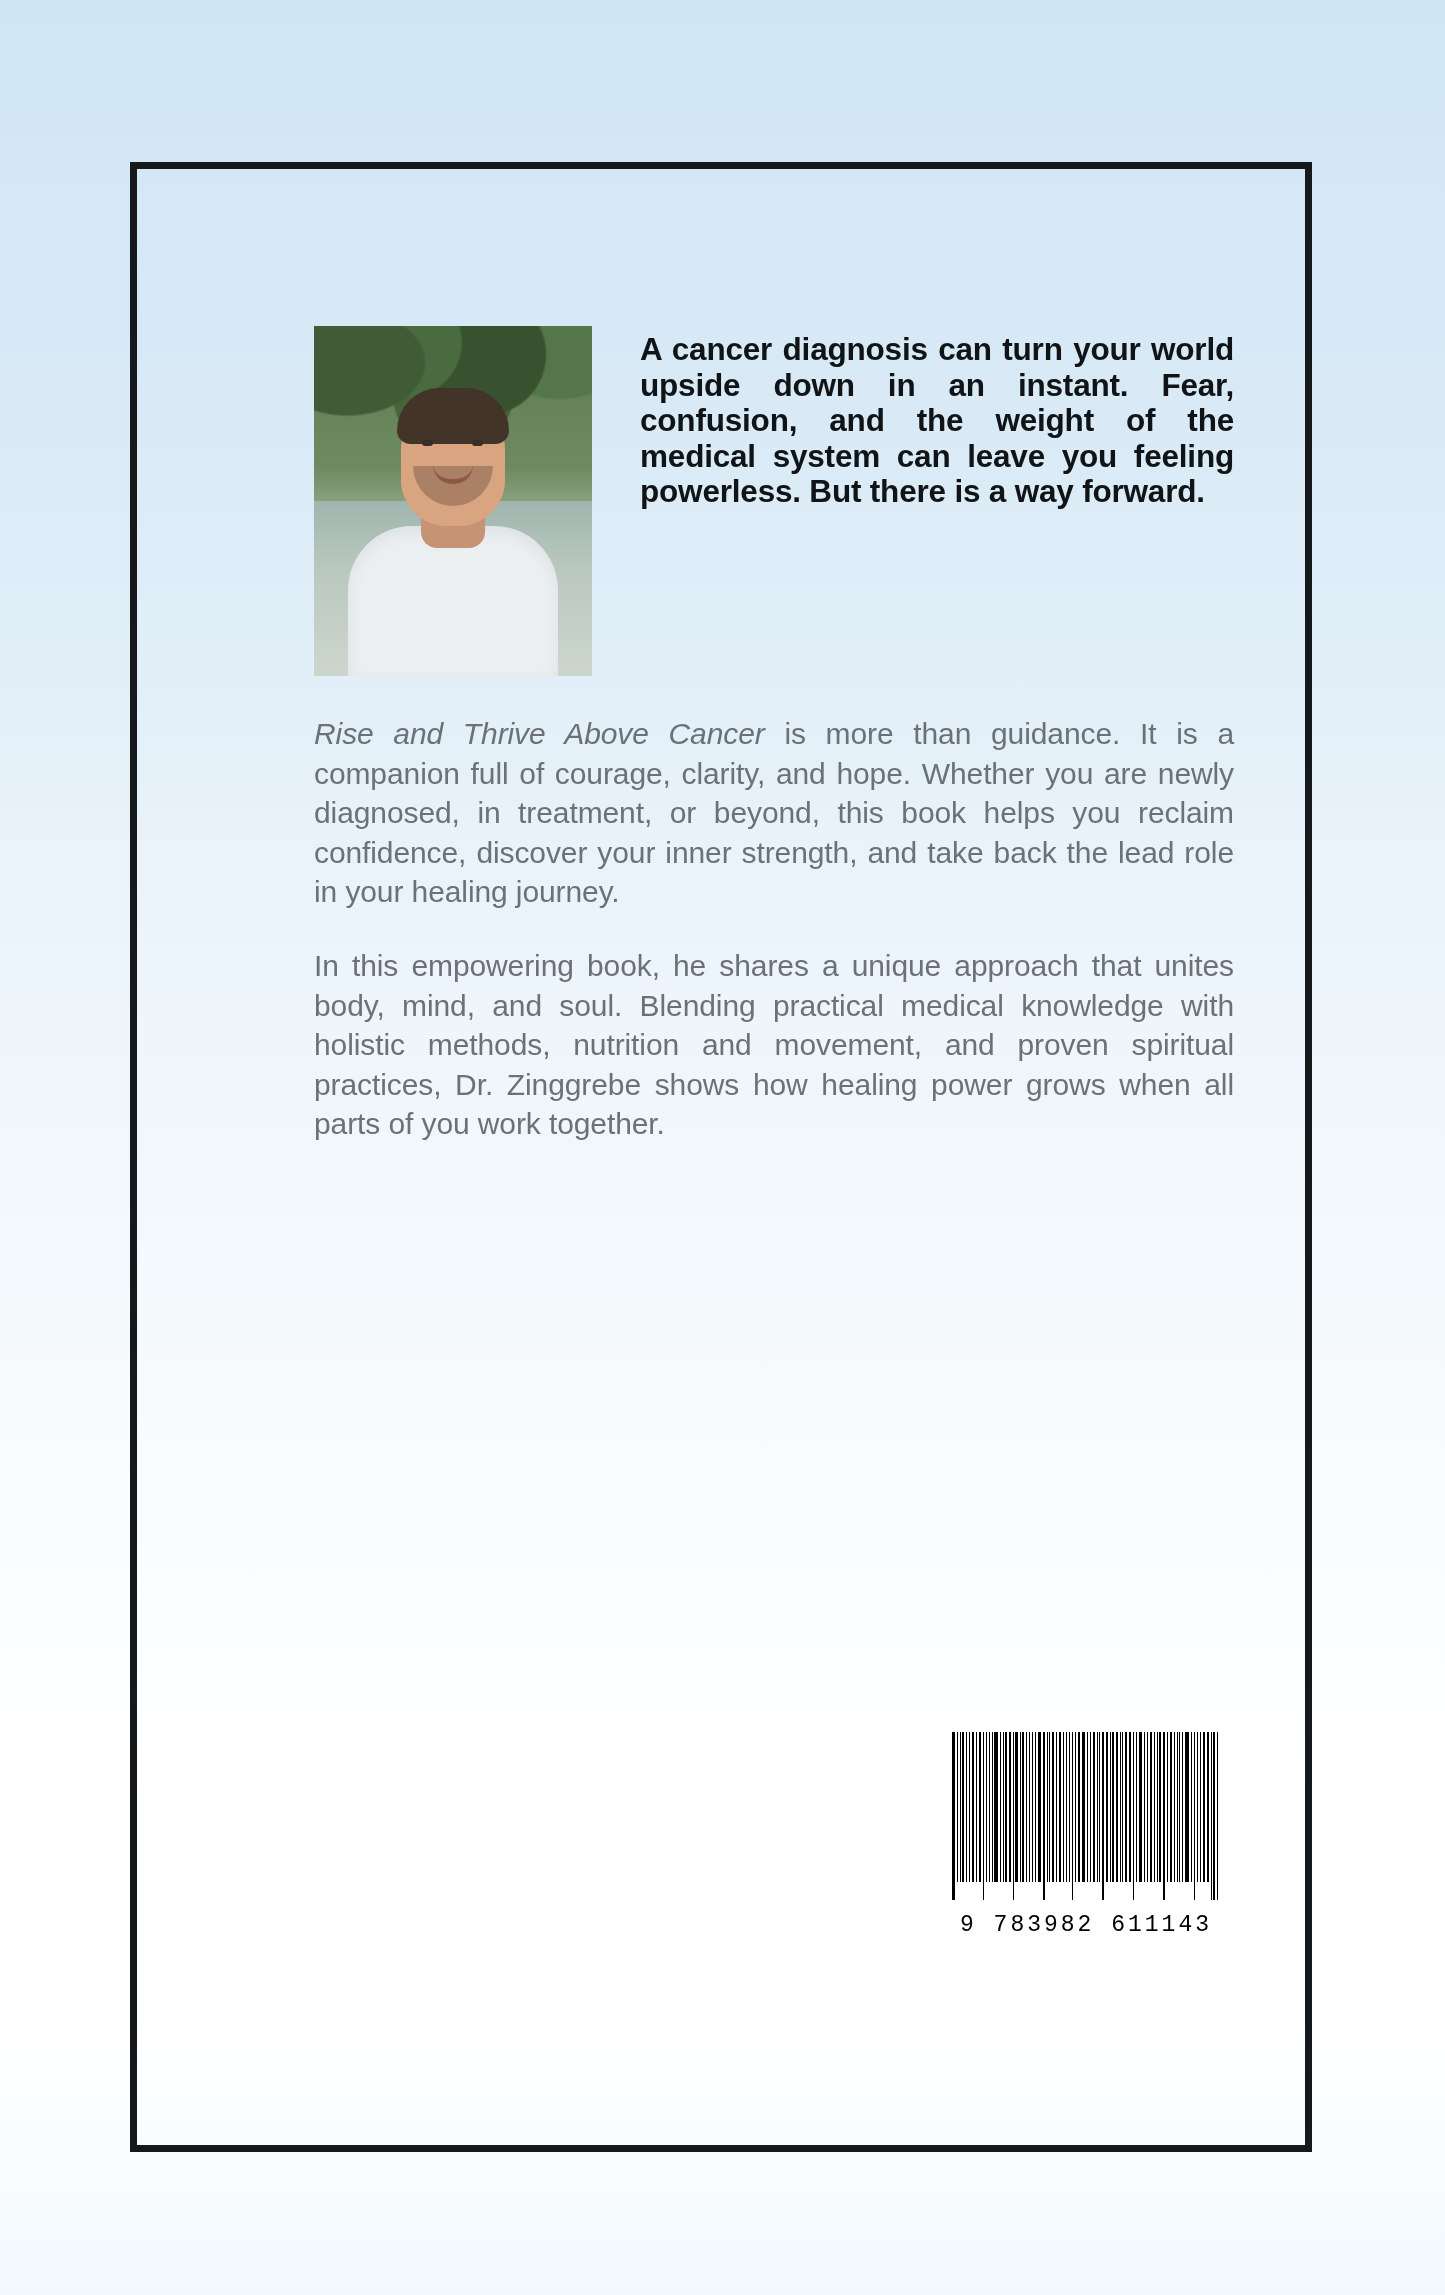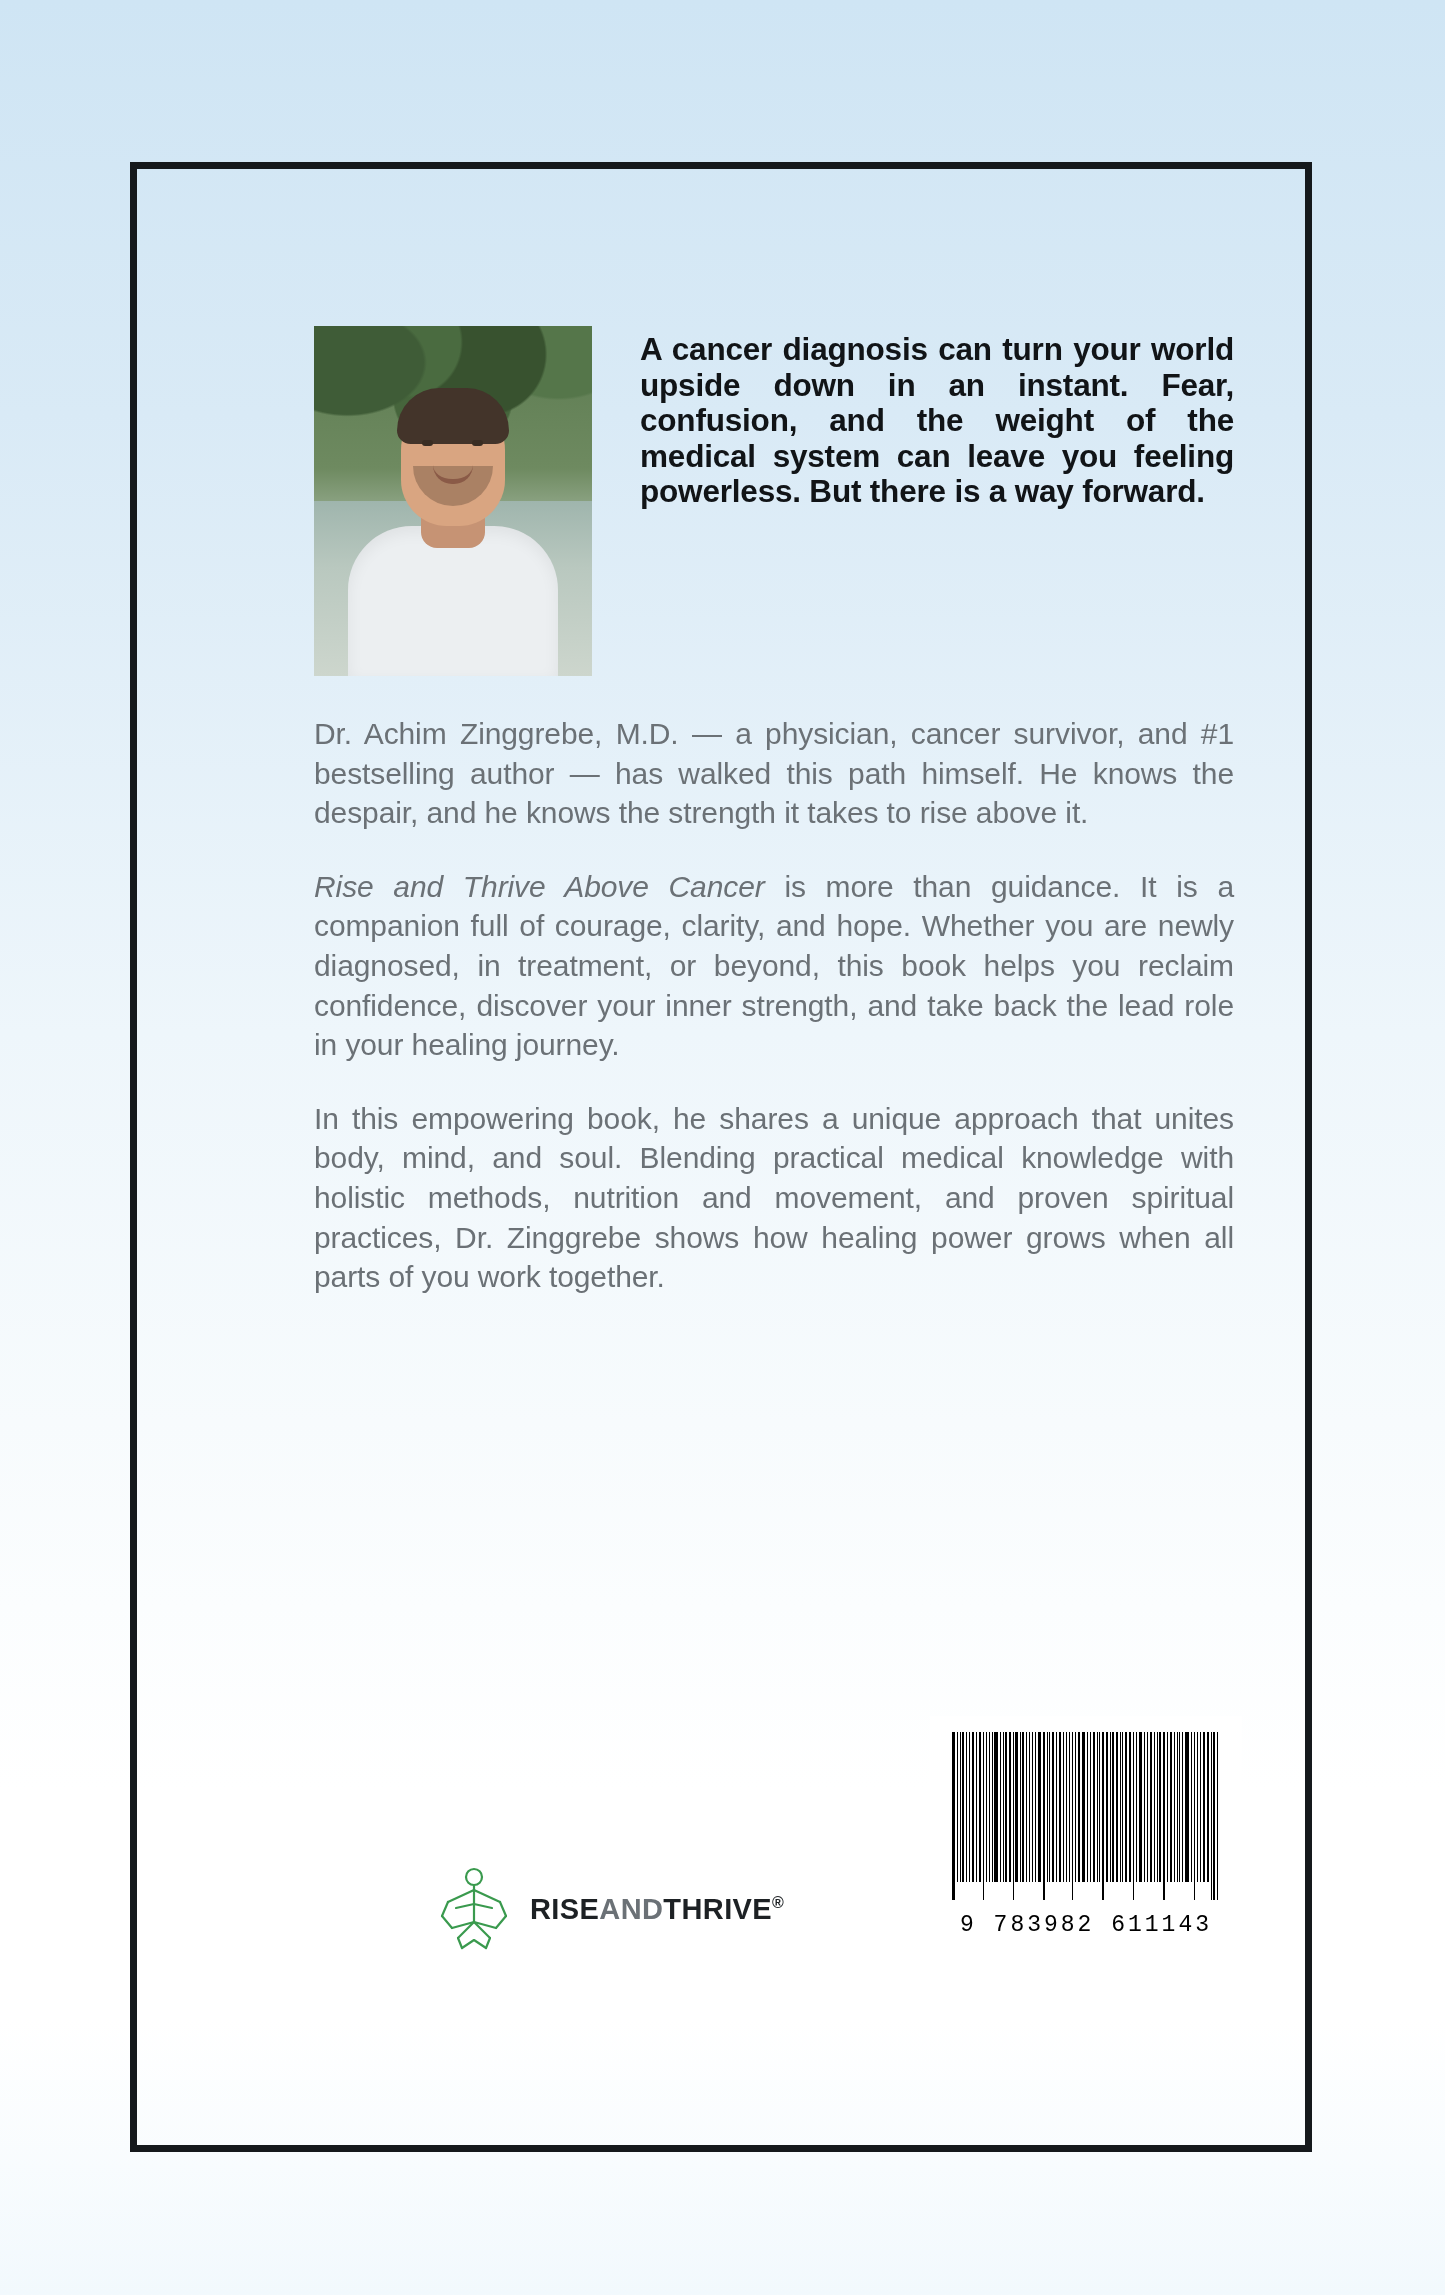--- a/index.html
+++ b/index.html
@@ -257,21 +257,20 @@
         <div class="ph-eye-l"></div>
         <div class="ph-eye-r"></div>
         <div class="ph-beard"></div>
         <div class="ph-smile"></div>
       </div>
 
       <div class="lead-text">A cancer diagnosis can turn your world upside down in an instant. Fear, confusion, and the weight of the medical system can leave you feeling powerless. But there is a way forward.</div>
     </div>
 
     <div class="body-copy">
-      <p>Dr. Achim Zinggrebe, M.D. — a physician, cancer survivor, and #1 bestselling author — has walked this path himself. He knows the despair, and he knows the strength it takes to rise above it.</p>
       <p><span class="title-italic">Rise and Thrive Above Cancer</span><span> is more than guidance. It is a companion full of courage, clarity, and hope. Whether you are newly diagnosed, in treatment, or beyond, this book helps you reclaim confidence, discover your inner strength, and take back the lead role in your healing journey.</span></p>
       <p>In this empowering book, he shares a unique approach that unites body, mind, and soul. Blending practical medical knowledge with holistic methods, nutrition and movement, and proven spiritual practices, Dr. Zinggrebe shows how healing power grows when all parts of you work together.</p>
     </div>
 
     <div class="bottom-area">
 
       <div class="barcode-box">
         <div class="barcode-bars" id="barcode-bars">
             <div class="bar" style="width: 3.6px; height: 168px;"></div>
             <div class="bar" style="width: 1.8px; height: 150px;"></div>
@@ -350,34 +349,17 @@
             <div class="bar" style="width: 0.9px; height: 150px;"></div>
             <div class="bar" style="width: 3.6px; height: 150px;"></div>
             <div class="bar" style="width: 1.8px; height: 150px;"></div>
             <div class="bar" style="width: 0.9px; height: 168px;"></div>
             <div class="bar" style="width: 2.7px; height: 168px;"></div>
             <div class="bar" style="width: 0.9px; height: 168px;"></div>
           </div>
         <div class="barcode-digits">9 783982 611143</div>
       </div>
 
-      <div class="brand">
-        <svg class="brand-mark" viewBox="0 0 76 86">
-          <g fill="none" stroke="#3a9a4e" stroke-width="2.2" stroke-linecap="round" stroke-linejoin="round">
-            <circle cx="38" cy="11" r="8"></circle>
-            <path d="M38 19 L38 56"></path>
-            <path d="M38 24 L12 36 M38 24 L64 36"></path>
-            <path d="M12 36 L6 50 M64 36 L70 50"></path>
-            <path d="M6 50 L16 62 M70 50 L60 62"></path>
-            <path d="M38 56 L22 72 M38 56 L54 72"></path>
-            <path d="M22 72 L26 82 M54 72 L50 82"></path>
-            <path d="M16 62 L38 56 L60 62"></path>
-            <path d="M26 82 L38 74 L50 82"></path>
-            <path d="M20 42 L38 38 L56 42"></path>
-          </g>
-        </svg>
-        <div class="brand-word"><span>RISE</span><span class="mid">AND</span><span>THRIVE</span><span class="reg">®</span></div>
-      </div>
 
     </div>
 
   </div>
 </div>
 
 </body></html>

